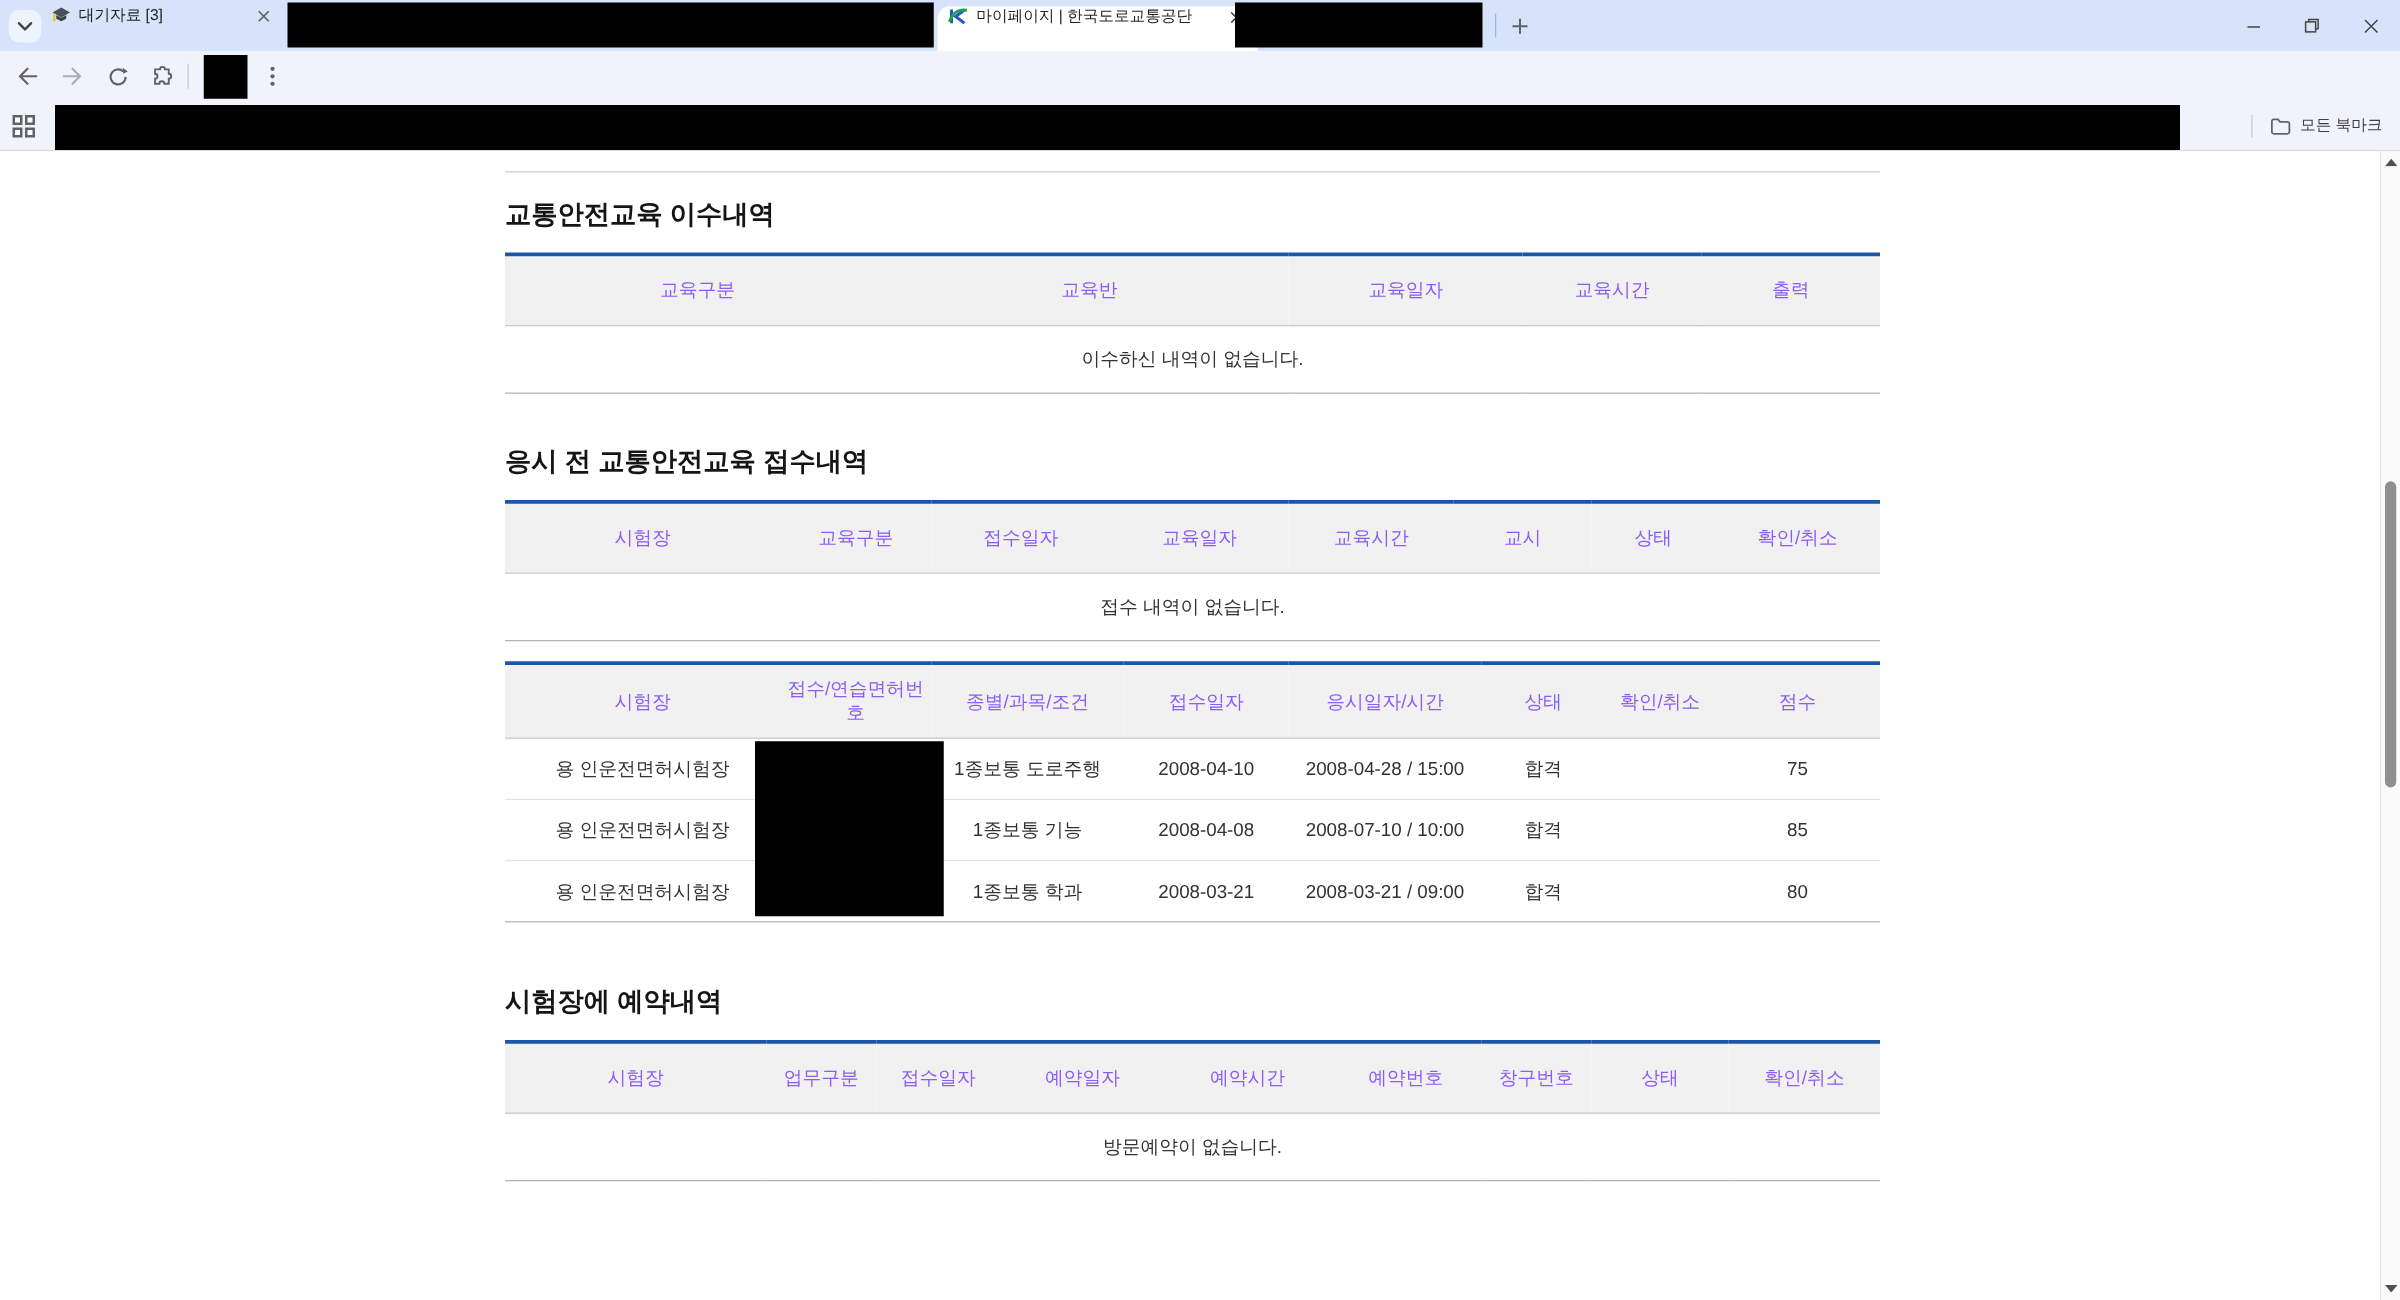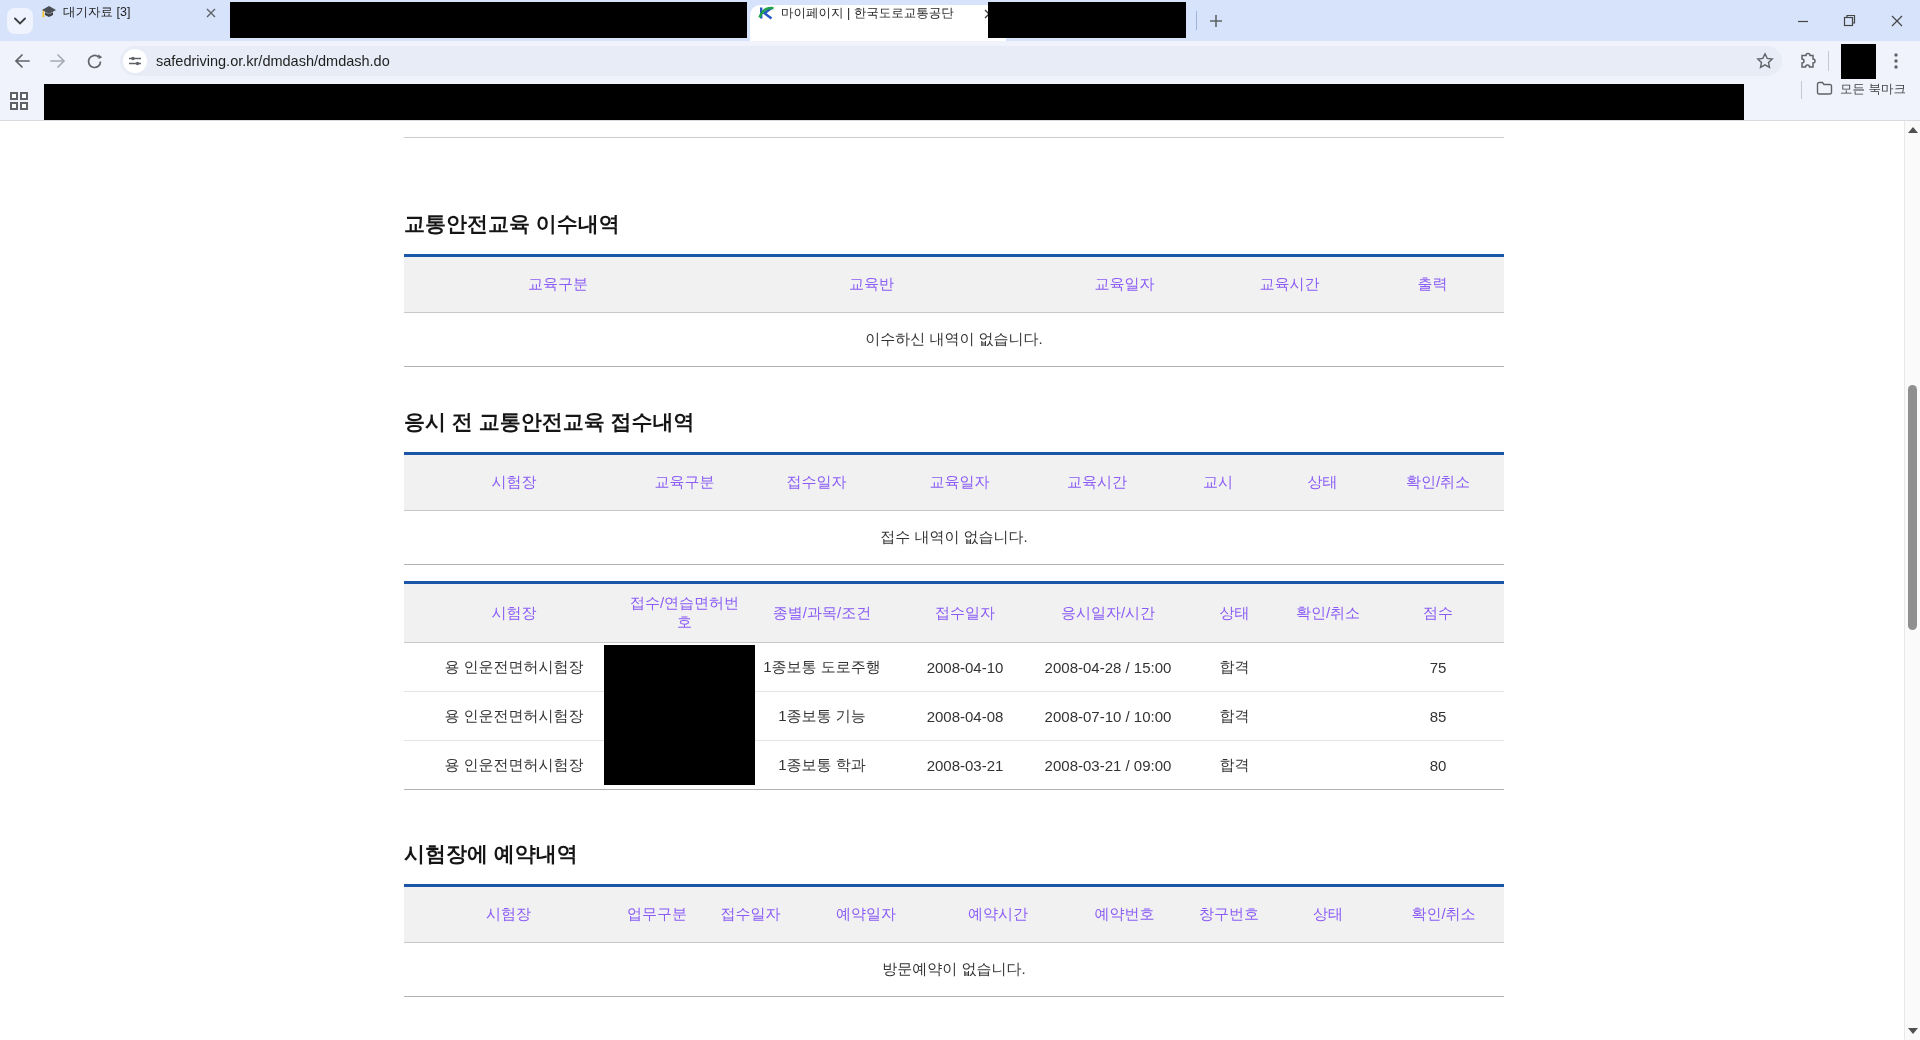--- a/index.html
+++ b/index.html
@@ -34,29 +34,29 @@
   .url-text { font-size:14.5px; color:#1f1f1f; margin-left:9px; flex:1; white-space:nowrap; }
   .avatar-redact { width:35px; height:35px; background:#000; margin:0 6px 0 8px; }
   .tb-divider { width:1px; height:20px; background:#c4c9d4; margin:0 4px; }
 
   .bookmarks { position:relative; height:40px; background:#f0f3fb; border-bottom:1px solid #d8dbe0;
                display:flex; align-items:center; }
   .apps-grid { position:absolute; left:10px; top:11px; width:18px; height:18px;
                display:grid; grid-template-columns:8px 8px; grid-template-rows:8px 8px; gap:2px; }
   .apps-grid span { border:2px solid #5f6368; background:#fff; }
   .bm-redact { position:absolute; left:44px; top:3px; width:1700px; height:36px; background:#000; }
-  .bm-right { position:absolute; right:14px; top:0; height:39px; display:flex; align-items:flex-start; }
+  .bm-right { position:absolute; right:14px; top:0; height:39px; display:flex; align-items:center; }
   .bm-divider { width:1px; height:18px; background:#c4c9d4; margin-right:14px; }
   .bm-label { font-size:12.5px; color:#3c4043; margin-left:7px; white-space:nowrap; }
 
   
   .content { position:absolute; left:0; right:16px; top:121px; bottom:0; background:#fff; overflow:hidden; }
   .container { margin-left:404px; width:1100px; }
   .hairline { height:1px; background:#ccc; margin-top:16px; }
-  h2.sec-title { margin-top:72px; font-size:21px; line-height:28px; font-weight:700; color:#151515; }
+  h2.sec-title { margin-top:20px; font-size:21px; line-height:28px; font-weight:700; color:#151515; }
   h2.t2m { margin-top:41px; } h2.t3m { margin-top:45px; } h2.t4m { margin-top:50px; }
   .sec-note { font-size:14px; font-weight:400; color:#484848; margin-left:10px; }
 
   .tblwrap { position:relative; }
   table.grid { width:100%; border-collapse:collapse; table-layout:fixed; margin-top:16px;
                border-top:3px solid #1b57a9; border-bottom:1px solid #b3b3b3; }
   .grid th { background:#f1f1f1; font-weight:400; font-size:15px; color:#8b5cf6;
              height:57px; border-bottom:1px solid #c9c9c9; text-align:center; }
   .grid td { text-align:center; font-size:15px; color:#333; height:54px; }
   .grid tr.data td { height:49px; }
@@ -157,35 +157,20 @@
         <path d="M9 2 L15 8 L9 14 M15 8 L2 8" stroke="#a6adb5" stroke-width="1.7" fill="none" stroke-linecap="round"></path>
       </svg>
   </div>
   <div class="navbtn">
     <svg width="17" height="17" viewBox="0 0 17 17" fill="none">
       <path d="M14.5 8.5 A6 6 0 1 1 12.6 4.1" stroke="#5f6368" stroke-width="1.7"></path>
       <polygon points="12.2,1.2 12.6,6 16.2,4.2" fill="#5f6368"></polygon>
     </svg>
   </div>
 
-  <div class="omnibox">
-    <span class="site-chip">
-      <svg width="14" height="14" viewBox="0 0 14 14" stroke="#5f6368" stroke-width="1.5" fill="none">
-        <path d="M1 4.5 L13 4.5 M1 9.5 L13 9.5"></path>
-        <circle cx="5" cy="4.5" r="1.7" fill="#5f6368" stroke="none"></circle>
-        <circle cx="9.5" cy="9.5" r="1.7" fill="#5f6368" stroke="none"></circle>
-      </svg>
-    </span>
-    <span class="url-text">safedriving.or.kr/dmdash/dmdash.do</span>
-    <span>
-      <svg width="18" height="18" viewBox="0 0 18 18" fill="none" stroke="#5f6368" stroke-width="1.4">
-        <path d="M9 1.8 L11.2 6.4 L16.2 7 L12.5 10.4 L13.5 15.4 L9 12.9 L4.5 15.4 L5.5 10.4 L1.8 7 L6.8 6.4 Z"></path>
-      </svg>
-    </span>
-  </div>
 
   <div class="navbtn" style="margin-right:2px;">
     <svg width="19" height="19" viewBox="0 0 19 19" fill="none" stroke="#5f6368" stroke-width="1.5">
       <path d="M7 3.5 a2 2 0 0 1 4 0 h3 v3.5 a2 2 0 0 1 0 4 v4 h-3.5 a2 2 0 0 0 -4 0 H3 v-4 a2 2 0 0 0 0 -4 V3.5 Z"></path>
     </svg>
   </div>
   <div class="tb-divider"></div>
   <div class="avatar-redact"></div>
   <div class="navbtn" style="margin-right:0;">
     <svg width="4" height="16" viewBox="0 0 4 16" fill="#5f6368">

